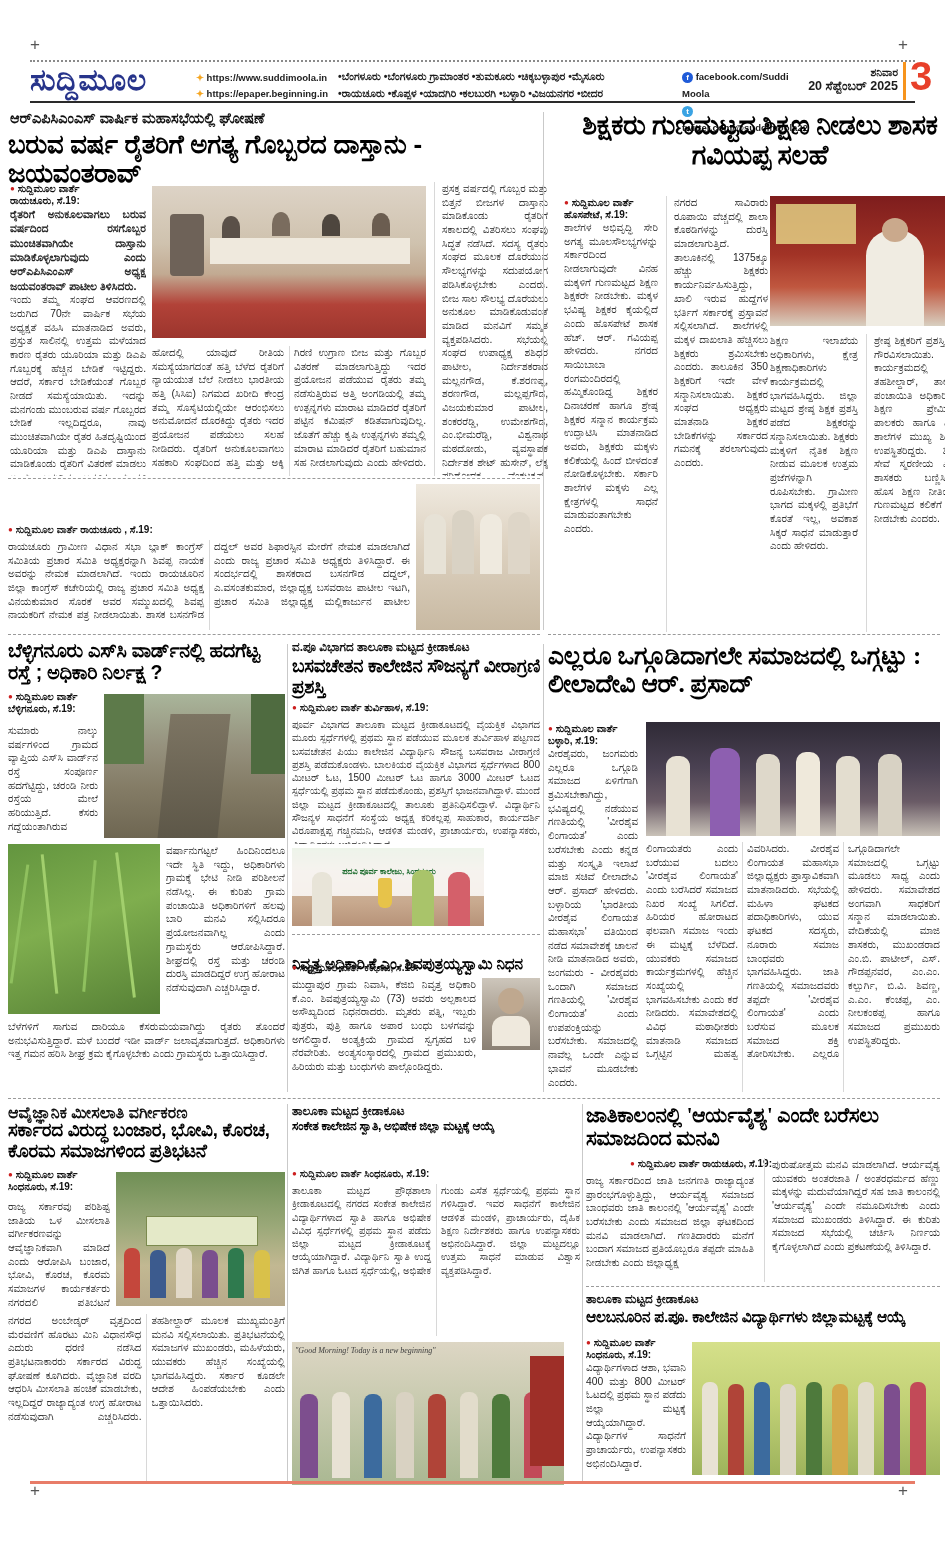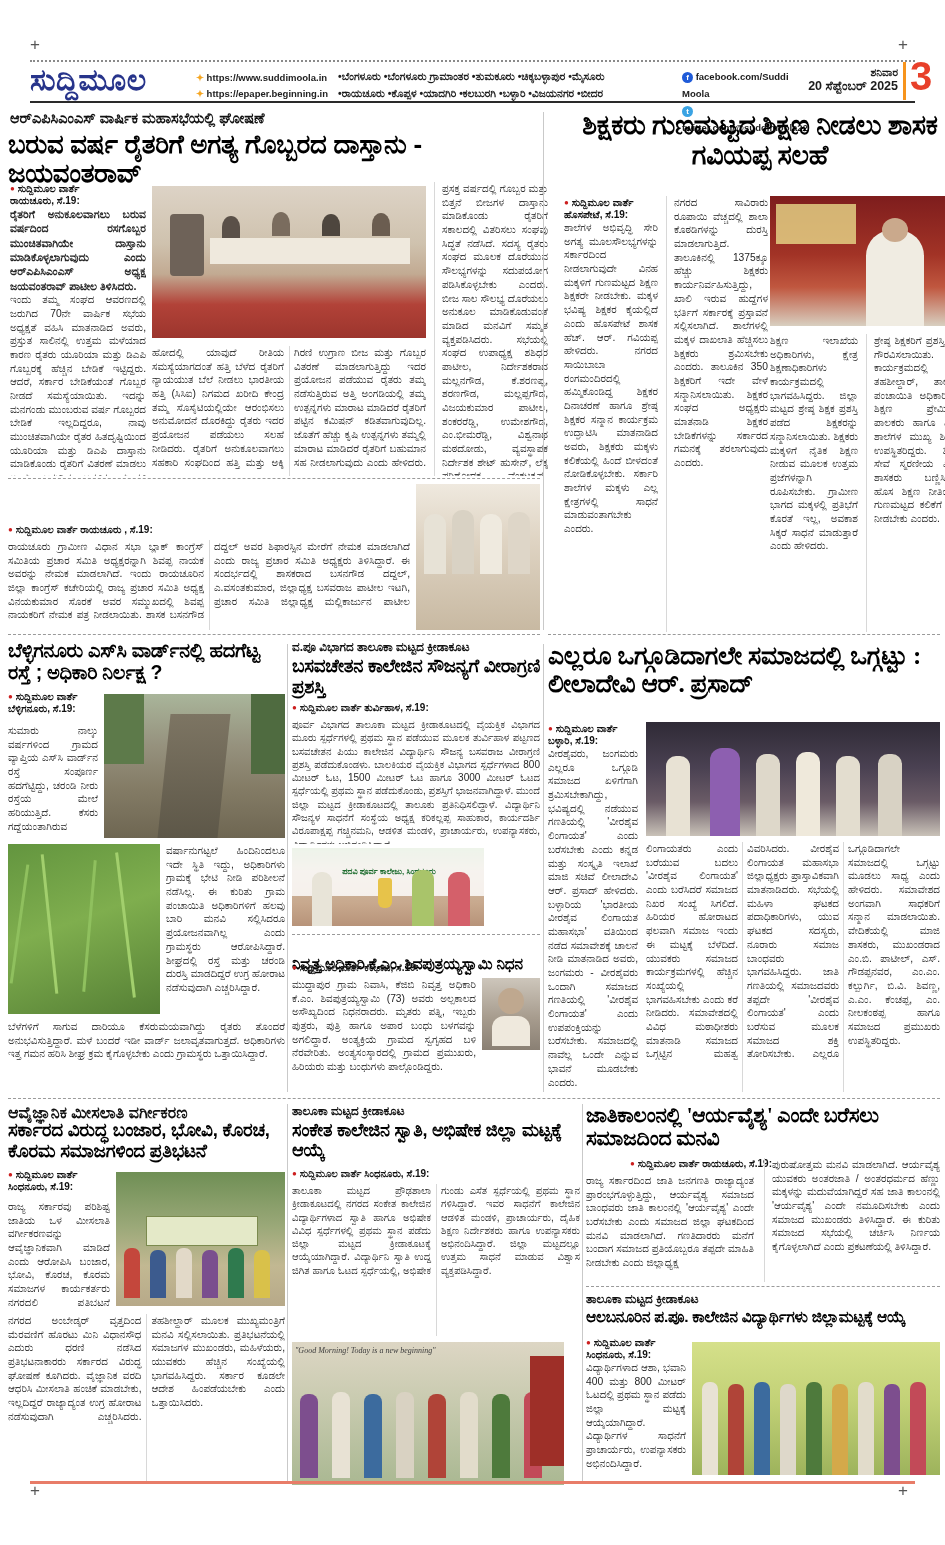--- a/index.html
+++ b/index.html
@@ -217,21 +217,21 @@
       <div style="position:absolute;left:86px;top:78px;width:16px;height:48px;background:#7a4e8e;border-radius:7px 7px 0 0;"></div>
       <div style="position:absolute;left:112px;top:76px;width:16px;height:50px;background:#2f7a4e;border-radius:7px 7px 0 0;"></div>
       <div style="position:absolute;left:138px;top:78px;width:16px;height:48px;background:#d9c14a;border-radius:7px 7px 0 0;"></div>
     </div>
     <div class="abs body-txt" style="left:0;top:96px;width:102px;height:106px;">ರಾಜ್ಯ ಸರ್ಕಾರವು ಪರಿಶಿಷ್ಟ ಜಾತಿಯ ಒಳ ಮೀಸಲಾತಿ ವರ್ಗೀಕರಣವನ್ನು ಆವೈಜ್ಞಾನಿಕವಾಗಿ ಮಾಡಿದೆ ಎಂದು ಆರೋಪಿಸಿ ಬಂಜಾರ, ಭೋವಿ, ಕೊರಚ, ಕೊರಮ ಸಮಾಜಗಳ ಕಾರ್ಯಕರ್ತರು ನಗರದಲ್ಲಿ ಪ್ರತಿಭಟನೆ ನಡೆಸಿದರು.</div>
     <div class="abs body-txt cols2" style="left:0;top:210px;width:277px;height:169px;">ನಗರದ ಅಂಬೇಡ್ಕರ್ ವೃತ್ತದಿಂದ ಮೆರವಣಿಗೆ ಹೊರಟು ಮಿನಿ ವಿಧಾನಸೌಧ ಎದುರು ಧರಣಿ ನಡೆಸಿದ ಪ್ರತಿಭಟನಾಕಾರರು ಸರ್ಕಾರದ ವಿರುದ್ಧ ಘೋಷಣೆ ಕೂಗಿದರು. ವೈಜ್ಞಾನಿಕ ವರದಿ ಆಧರಿಸಿ ಮೀಸಲಾತಿ ಹಂಚಿಕೆ ಮಾಡಬೇಕು, ಇಲ್ಲದಿದ್ದರೆ ರಾಜ್ಯಾದ್ಯಂತ ಉಗ್ರ ಹೋರಾಟ ನಡೆಸುವುದಾಗಿ ಎಚ್ಚರಿಸಿದರು. ತಹಶೀಲ್ದಾರ್ ಮೂಲಕ ಮುಖ್ಯಮಂತ್ರಿಗೆ ಮನವಿ ಸಲ್ಲಿಸಲಾಯಿತು. ಪ್ರತಿಭಟನೆಯಲ್ಲಿ ಸಮಾಜಗಳ ಮುಖಂಡರು, ಮಹಿಳೆಯರು, ಯುವಕರು ಹೆಚ್ಚಿನ ಸಂಖ್ಯೆಯಲ್ಲಿ ಭಾಗವಹಿಸಿದ್ದರು. ಸರ್ಕಾರ ಕೂಡಲೇ ಆದೇಶ ಹಿಂಪಡೆಯಬೇಕು ಎಂದು ಒತ್ತಾಯಿಸಿದರು.</div>
   </div>
 
   <div class="abs" style="left:292px;top:1104px;width:288px;height:379px;">
     <div class="abs kicker" style="left:0;top:0;width:288px;font-size:12px;">ತಾಲೂಕಾ ಮಟ್ಟದ ಕ್ರೀಡಾಕೂಟ</div>
-    <div class="abs headline" style="left:0;top:16px;width:288px;font-size:18px;">ಸಂಕೇತ ಕಾಲೇಜಿನ ಸ್ವಾತಿ, ಅಭಿಷೇಕ ಜಿಲ್ಲಾ ಮಟ್ಟಕ್ಕೆ ಆಯ್ಕೆ</div>
+    <div class="abs headline" style="left:0;top:16px;width:288px;font-size:12px;">ಸಂಕೇತ ಕಾಲೇಜಿನ ಸ್ವಾತಿ, ಅಭಿಷೇಕ ಜಿಲ್ಲಾ ಮಟ್ಟಕ್ಕೆ ಆಯ್ಕೆ</div>
     <div class="abs" style="left:0;top:64px;width:288px;font-size:10px;font-weight:bold;">
       <span class="dot">●</span>
       <span>ಸುದ್ದಿಮೂಲ ವಾರ್ತೆ</span>
       <span class="place">ಸಿಂಧನೂರು, ಸೆ.19:</span>
     </div>
     <div class="abs body-txt cols2" style="left:0;top:80px;width:288px;height:152px;font-size:10px;">ತಾಲೂಕಾ ಮಟ್ಟದ ಪ್ರೌಢಶಾಲಾ ಕ್ರೀಡಾಕೂಟದಲ್ಲಿ ನಗರದ ಸಂಕೇತ ಕಾಲೇಜಿನ ವಿದ್ಯಾರ್ಥಿಗಳಾದ ಸ್ವಾತಿ ಹಾಗೂ ಅಭಿಷೇಕ ವಿವಿಧ ಸ್ಪರ್ಧೆಗಳಲ್ಲಿ ಪ್ರಥಮ ಸ್ಥಾನ ಪಡೆದು ಜಿಲ್ಲಾ ಮಟ್ಟದ ಕ್ರೀಡಾಕೂಟಕ್ಕೆ ಆಯ್ಕೆಯಾಗಿದ್ದಾರೆ. ವಿದ್ಯಾರ್ಥಿನಿ ಸ್ವಾತಿ ಉದ್ದ ಜಿಗಿತ ಹಾಗೂ ಓಟದ ಸ್ಪರ್ಧೆಯಲ್ಲಿ, ಅಭಿಷೇಕ ಗುಂಡು ಎಸೆತ ಸ್ಪರ್ಧೆಯಲ್ಲಿ ಪ್ರಥಮ ಸ್ಥಾನ ಗಳಿಸಿದ್ದಾರೆ. ಇವರ ಸಾಧನೆಗೆ ಕಾಲೇಜಿನ ಆಡಳಿತ ಮಂಡಳಿ, ಪ್ರಾಚಾರ್ಯರು, ದೈಹಿಕ ಶಿಕ್ಷಣ ನಿರ್ದೇಶಕರು ಹಾಗೂ ಉಪನ್ಯಾಸಕರು ಅಭಿನಂದಿಸಿದ್ದಾರೆ. ಜಿಲ್ಲಾ ಮಟ್ಟದಲ್ಲೂ ಉತ್ತಮ ಸಾಧನೆ ಮಾಡುವ ವಿಶ್ವಾಸ ವ್ಯಕ್ತಪಡಿಸಿದ್ದಾರೆ.</div>
     <div class="abs photo" style="left:0;top:238px;width:272px;height:143px;background:linear-gradient(180deg,#ddd6c4 0%,#c9cbb0 40%,#aab892 100%);">
       <div class="gmstrip" style="position:absolute;left:0;top:2px;width:100%;">"Good Morning! Today is a new beginning"</div>
       <div style="position:absolute;left:8px;top:52px;width:18px;height:84px;background:#7d4e8e;border-radius:8px 8px 0 0;"></div>
       <div style="position:absolute;left:40px;top:50px;width:18px;height:86px;background:#e8e2d4;border-radius:8px 8px 0 0;"></div>

